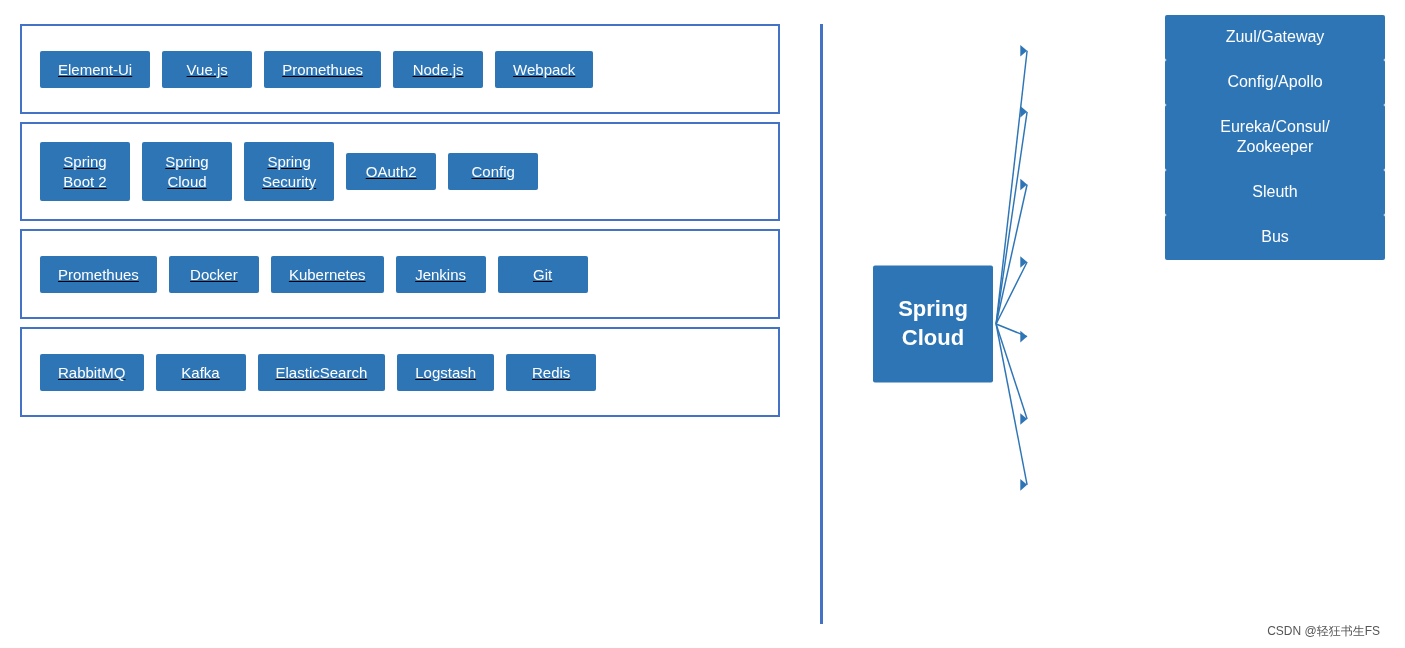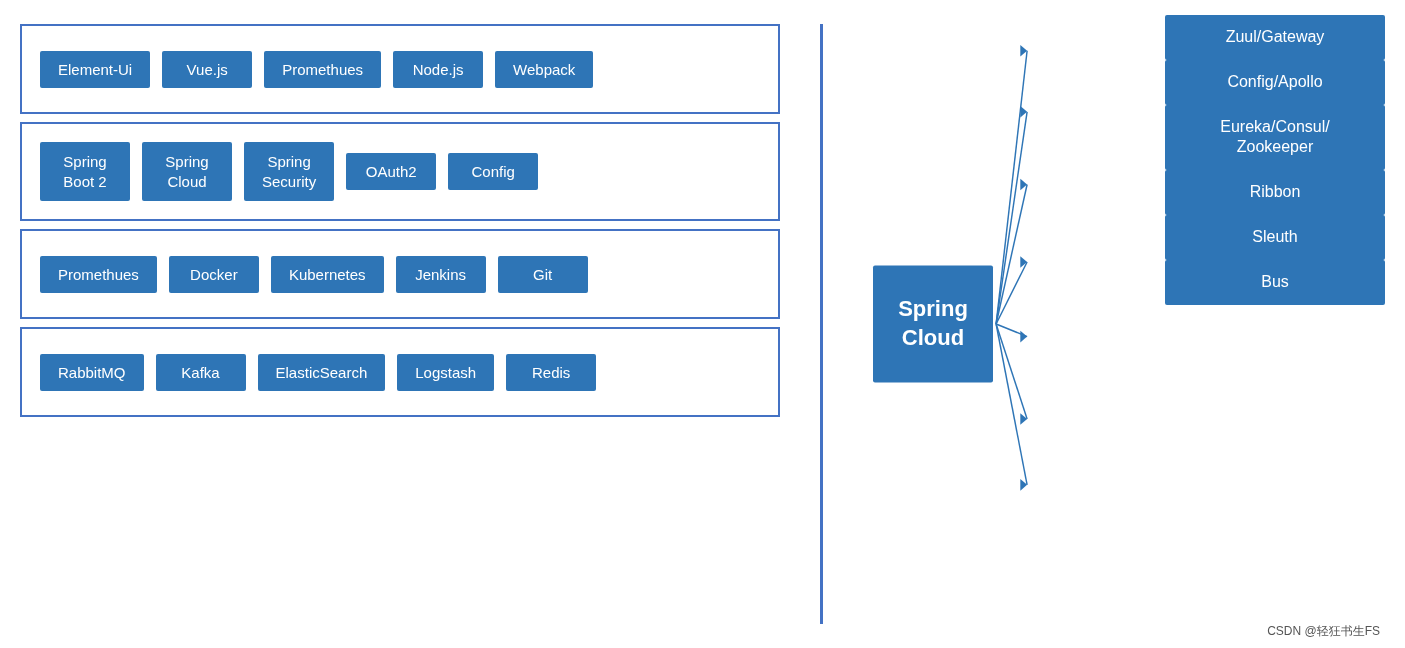--- a/index.html
+++ b/index.html
@@ -32,20 +32,21 @@
 
     .group-box {
       border: 2px solid #4472c4;
       margin-bottom: 8px;
       padding: 18px 18px 18px 18px;
       display: flex;
       align-items: center;
       gap: 12px;
       flex-wrap: wrap;
       min-height: 90px;
+      text-decoration: underline;
     }
 
     .tech-badge {
       background: #2e75b6;
       color: #fff;
       font-size: 15px;
       font-weight: 500;
       padding: 10px 18px;
       border-radius: 2px;
       white-space: nowrap;
@@ -192,21 +193,20 @@
       <polygon points="190,422 183,416 183,428" fill="#2e75b6"></polygon>
       <polygon points="190,490 183,484 183,496" fill="#2e75b6"></polygon>
     </svg>
 
     <div class="spring-cloud-center">Spring<br>Cloud</div>
 
     <div class="right-items">
       <div class="right-badge">Zuul/Gateway</div>
       <div class="right-badge">Config/Apollo</div>
       <div class="right-badge">Eureka/Consul/<br>Zookeeper</div>
-      <div class="right-badge">Ribbon</div>
       <div class="right-badge">Sleuth</div>
       <div class="right-badge">Bus</div>
     </div>
 
     <div class="watermark">CSDN @轻狂书生FS</div>
   </div>
 
 </div>
 
 </body></html>

